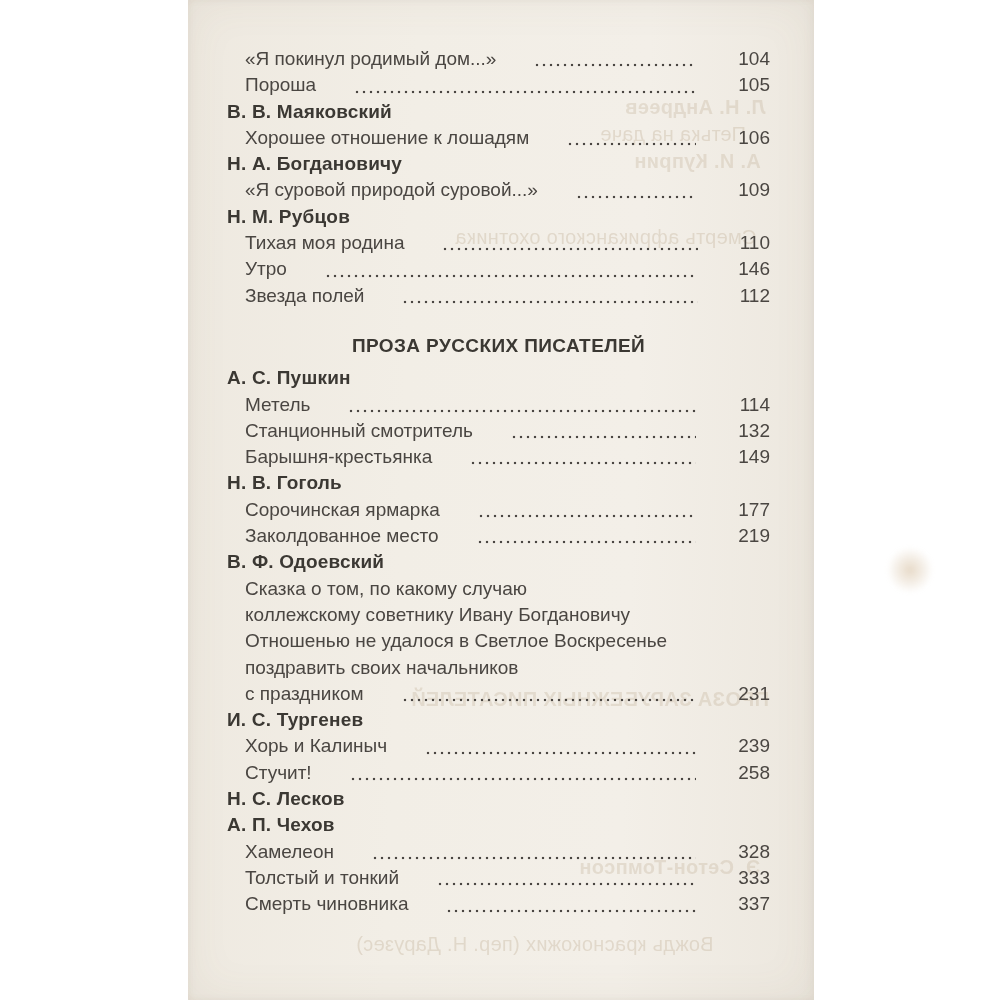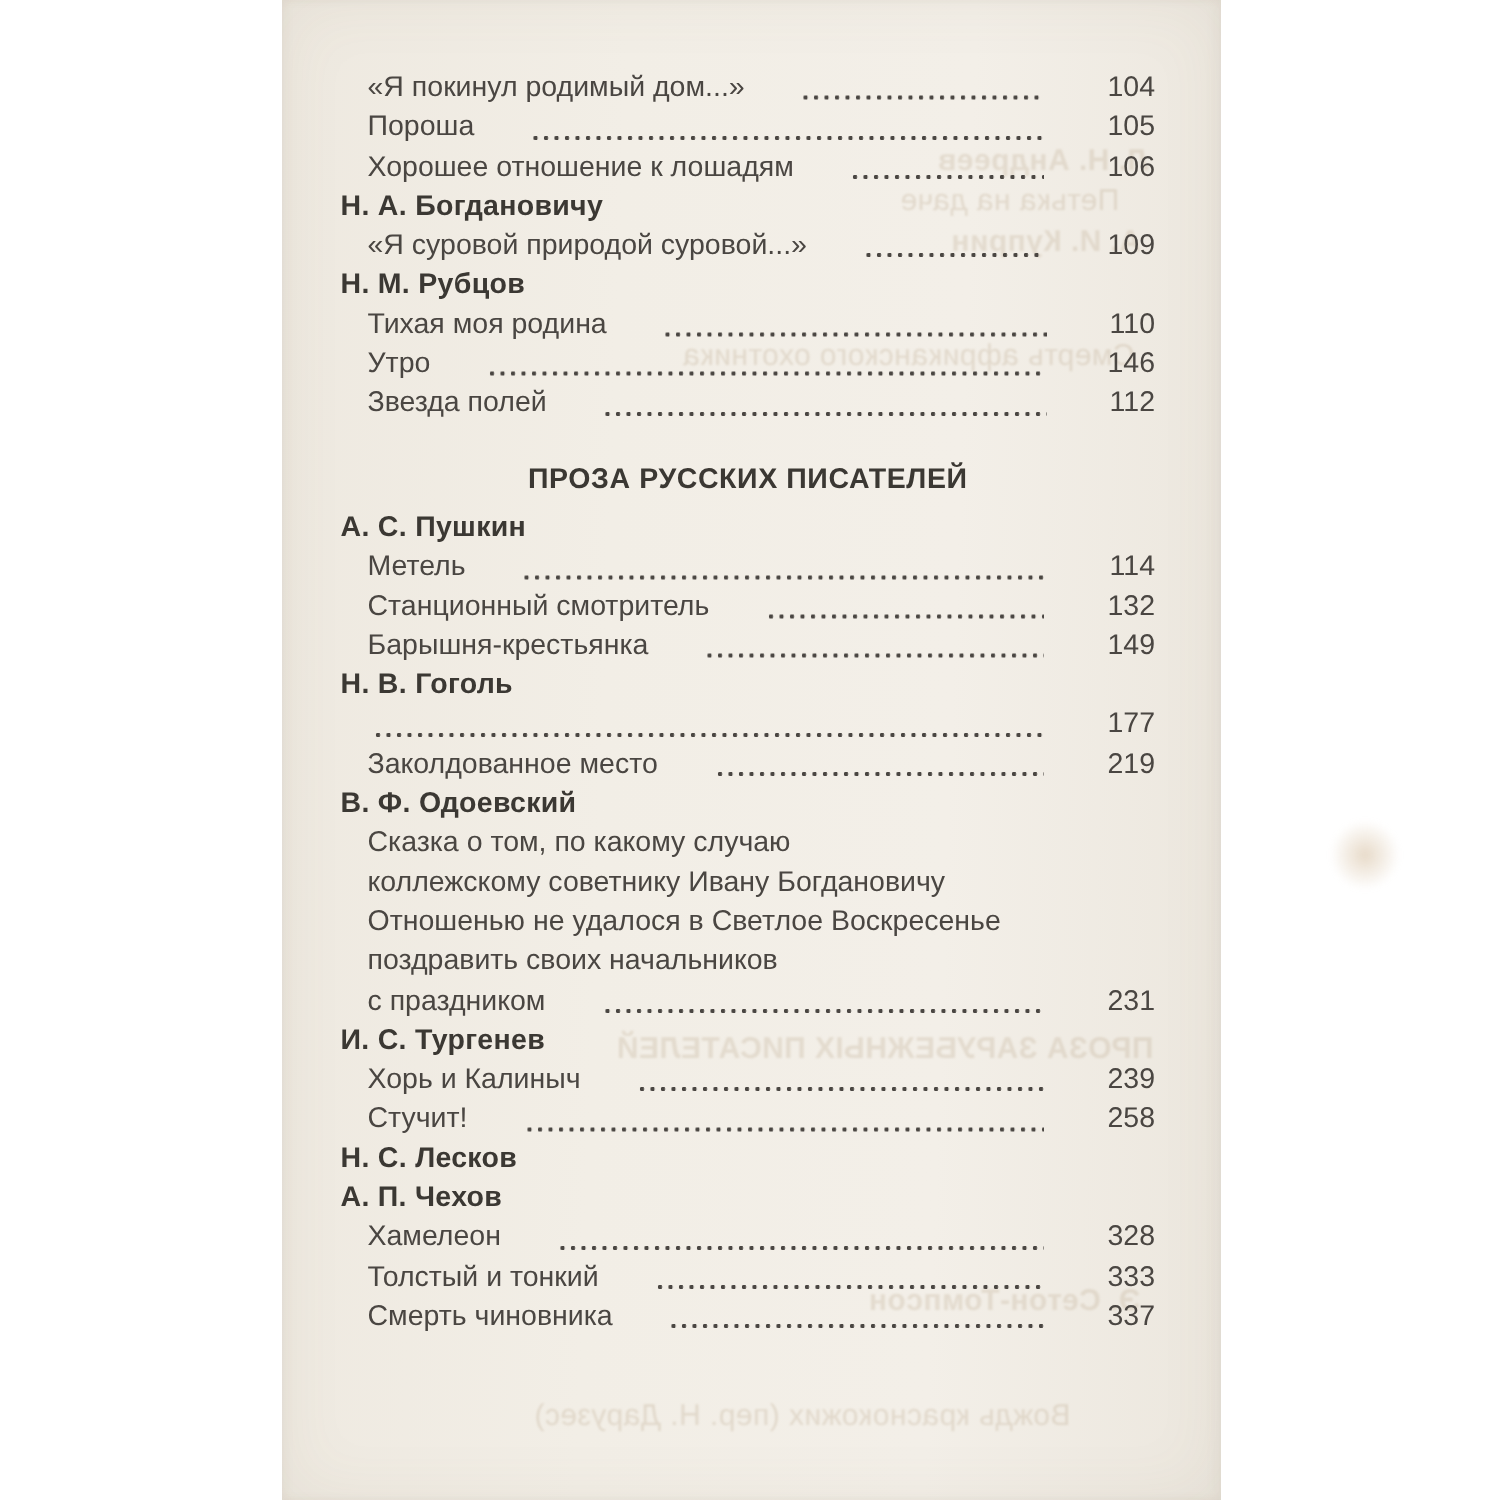--- a/index.html
+++ b/index.html
@@ -122,20 +122,23 @@
         <div class="row entry-row">
           <span class="title">«Я покинул родимый дом...»</span>
           <span class="leader"></span>
           <span class="pagenum">104</span>
         </div>
         <div class="row entry-row">
           <span class="title">Пороша</span>
           <span class="leader"></span>
           <span class="pagenum">105</span>
         </div>
+        <div class="row author-row">
+          <span class="title">В. В. Маяковский</span>
+        </div>
         <div class="row entry-row">
           <span class="title">Хорошее отношение к лошадям</span>
           <span class="leader"></span>
           <span class="pagenum">106</span>
         </div>
         <div class="row author-row">
           <span class="title">Н. А. Богдановичу</span>
         </div>
         <div class="row entry-row">
           <span class="title">«Я суровой природой суровой...»</span>
@@ -178,20 +181,21 @@
         </div>
         <div class="row entry-row">
           <span class="title">Барышня-крестьянка</span>
           <span class="leader"></span>
           <span class="pagenum">149</span>
         </div>
         <div class="row author-row">
           <span class="title">Н. В. Гоголь</span>
         </div>
         <div class="row entry-row">
+          <span class="title">Сорочинская ярмарка</span>
           <span class="leader"></span>
           <span class="pagenum">177</span>
         </div>
         <div class="row entry-row">
           <span class="title">Заколдованное место</span>
           <span class="leader"></span>
           <span class="pagenum">219</span>
         </div>
         <div class="row author-row">
           <span class="title">В. Ф. Одоевский</span>

